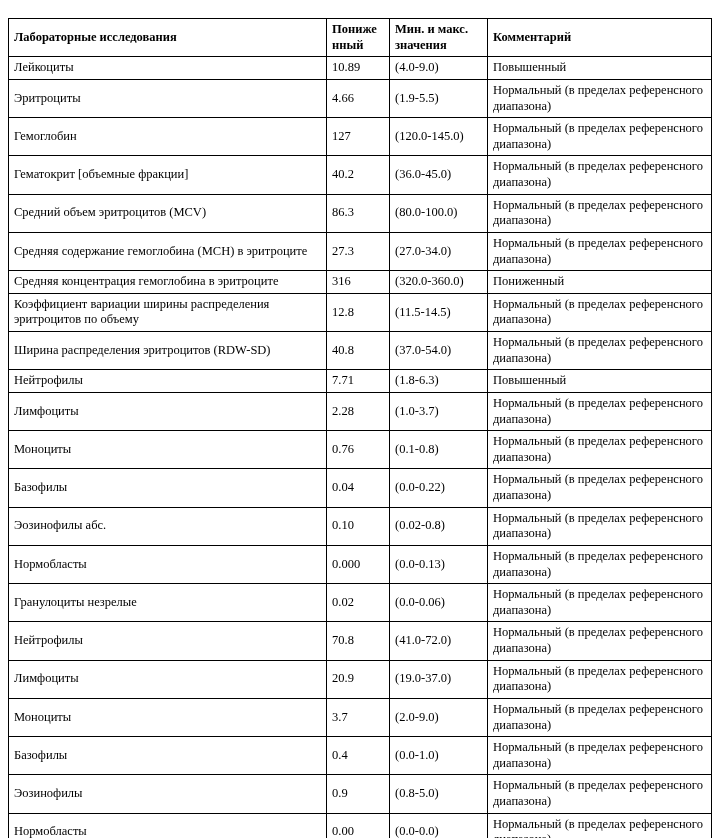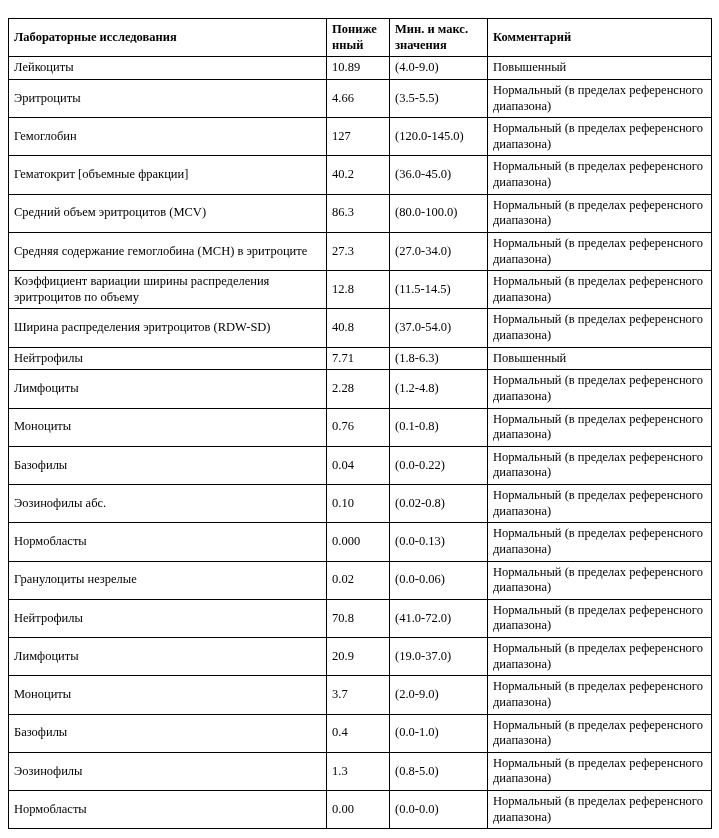--- a/index.html
+++ b/index.html
@@ -63,21 +63,21 @@
     <tbody>
         <tr>
           <td>Лейкоциты</td>
           <td>10.89</td>
           <td>(4.0-9.0)</td>
           <td>Повышенный</td>
         </tr>
         <tr>
           <td>Эритроциты</td>
           <td>4.66</td>
-          <td>(3.5-5.5)</td>
+          <td>(1.9-5.5)</td>
           <td>Нормальный (в пределах референсного диапазона)</td>
         </tr>
         <tr>
           <td>Гемоглобин</td>
           <td>127</td>
           <td>(120.0-145.0)</td>
           <td>Нормальный (в пределах референсного диапазона)</td>
         </tr>
         <tr>
           <td>Гематокрит [объемные фракции]</td>
@@ -89,20 +89,26 @@
           <td>Средний объем эритроцитов (MCV)</td>
           <td>86.3</td>
           <td>(80.0-100.0)</td>
           <td>Нормальный (в пределах референсного диапазона)</td>
         </tr>
         <tr>
           <td>Средняя содержание гемоглобина (MCH) в эритроците</td>
           <td>27.3</td>
           <td>(27.0-34.0)</td>
           <td>Нормальный (в пределах референсного диапазона)</td>
+        </tr>
+        <tr>
+          <td>Средняя концентрация гемоглобина в эритроците</td>
+          <td>316</td>
+          <td>(320.0-360.0)</td>
+          <td>Пониженный</td>
         </tr>
         <tr>
           <td>Коэффициент вариации ширины распределения эритроцитов по объему</td>
           <td>12.8</td>
           <td>(11.5-14.5)</td>
           <td>Нормальный (в пределах референсного диапазона)</td>
         </tr>
         <tr>
           <td>Ширина распределения эритроцитов (RDW-SD)</td>
           <td>40.8</td>
@@ -111,21 +117,21 @@
         </tr>
         <tr>
           <td>Нейтрофилы</td>
           <td>7.71</td>
           <td>(1.8-6.3)</td>
           <td>Повышенный</td>
         </tr>
         <tr>
           <td>Лимфоциты</td>
           <td>2.28</td>
-          <td>(1.2-4.8)</td>
+          <td>(1.0-3.7)</td>
           <td>Нормальный (в пределах референсного диапазона)</td>
         </tr>
         <tr>
           <td>Моноциты</td>
           <td>0.76</td>
           <td>(0.1-0.8)</td>
           <td>Нормальный (в пределах референсного диапазона)</td>
         </tr>
         <tr>
           <td>Базофилы</td>
@@ -170,21 +176,21 @@
           <td>Нормальный (в пределах референсного диапазона)</td>
         </tr>
         <tr>
           <td>Базофилы</td>
           <td>0.4</td>
           <td>(0.0-1.0)</td>
           <td>Нормальный (в пределах референсного диапазона)</td>
         </tr>
         <tr>
           <td>Эозинофилы</td>
-          <td>1.3</td>
+          <td>0.9</td>
           <td>(0.8-5.0)</td>
           <td>Нормальный (в пределах референсного диапазона)</td>
         </tr>
         <tr>
           <td>Нормобласты</td>
           <td>0.00</td>
           <td>(0.0-0.0)</td>
           <td>Нормальный (в пределах референсного диапазона)</td>
         </tr>
       </tbody>

